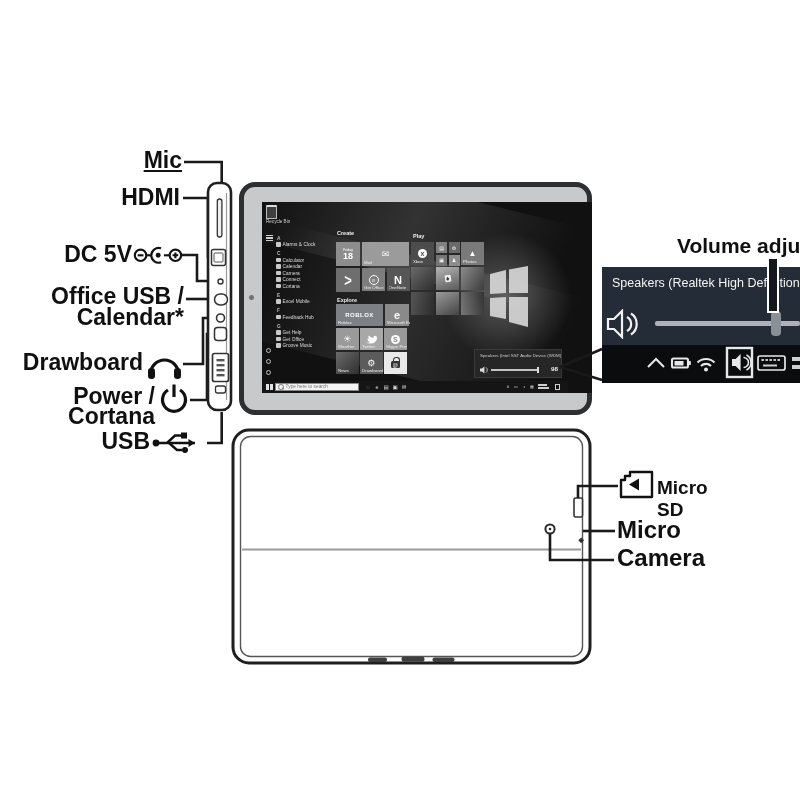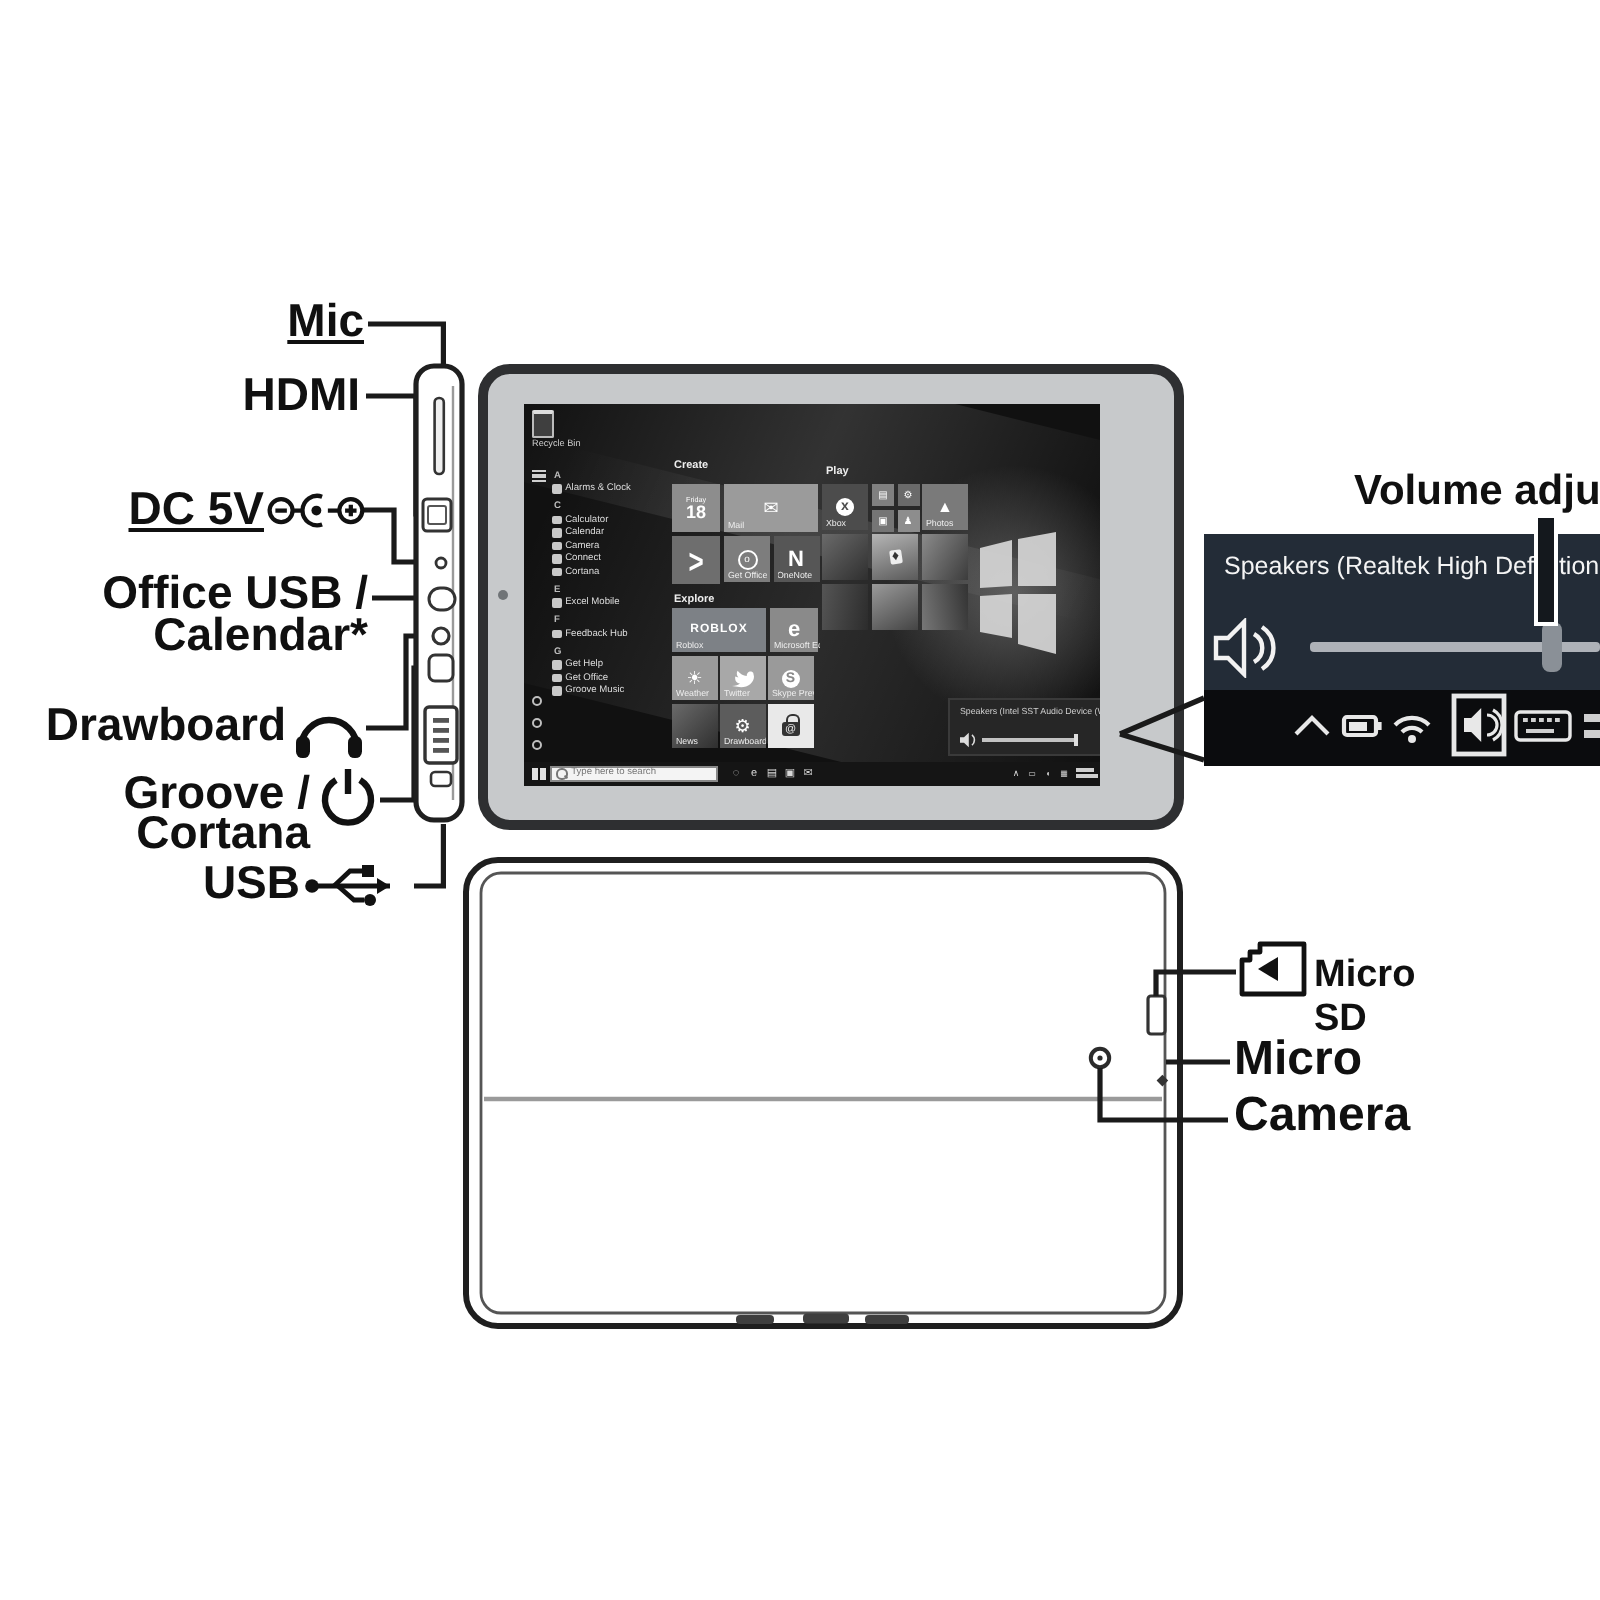--- a/index.html
+++ b/index.html
@@ -7,21 +7,21 @@
        font-family:"Liberation Sans",sans-serif;}
   .abs{position:absolute;}
   
   .callout{position:absolute;font-weight:bold;color:#101010;font-size:23px;line-height:22px;
            text-align:right;letter-spacing:0;}
   .callout.sm{font-size:19px;}
   
   #tablet-front{left:239px;top:182px;width:353px;height:233px;border:5px solid #2e2f31;
     border-radius:16px;background:#c7c9cb;box-sizing:border-box;}
   #front-cam{left:249px;top:295px;width:5px;height:5px;border-radius:50%;background:#707477;}
-  #screen{left:262px;top:202px;width:288px;height:191px;background:#111;overflow:hidden;}
+  #screen{left:262px;top:202px;width:330px;height:191px;background:#111;overflow:hidden;}
   .beam{position:absolute;left:-40px;top:-10px;width:420px;height:90px;
         background:linear-gradient(100deg,rgba(255,255,255,0) 10%,rgba(255,255,255,.14) 45%,rgba(255,255,255,0) 80%);
         transform:rotate(14deg);}
   .beam.b2{top:60px;height:120px;opacity:.8;}
   #wallglow{position:absolute;left:180px;top:30px;width:130px;height:130px;border-radius:50%;
         background:radial-gradient(circle,rgba(200,200,200,.35),rgba(0,0,0,0) 70%);}
   
   #recycle{left:4px;top:3px;width:30px;color:#ccc;font-size:4.6px;text-align:left;}
   #recycle .bin{width:9px;height:11px;border:1px solid #bbb;border-top:2px solid #ddd;
         background:rgba(190,190,190,.25);border-radius:1px;}
@@ -61,25 +61,25 @@
   #vpopup .dev{position:absolute;left:10px;top:9px;font-size:12.5px;color:#f4f4f4;white-space:nowrap;}
   #vpopup .trk{position:absolute;left:53px;top:54px;width:145px;height:5px;background:#aeb2b8;border-radius:2px;}
   #vpopup .hndl{position:absolute;left:169px;top:44px;width:10px;height:25px;background:#8a9097;border-radius:4px;}
   #vtray{left:602px;top:345px;width:198px;height:38px;background:#0b0c0e;overflow:hidden;}
 </style>
 </head>
 <body>
 
 <div class="callout" style="left:60px;top:149px;width:122px;text-decoration:underline;">Mic</div>
 <div class="callout" style="left:60px;top:186px;width:120px;">HDMI</div>
-<div class="callout" style="left:20px;top:243px;width:112px;text-decoration:underline;">DC 5V</div>
+<div class="callout" style="left:20px;top:243px;width:112px;">DC 5V</div>
 <div class="callout" style="left:40px;top:285px;width:144px;">Office USB /</div>
 <div class="callout" style="left:40px;top:306px;width:144px;">Calendar*</div>
 <div class="callout" style="left:0px;top:351px;width:143px;">Drawboard</div>
-<div class="callout" style="left:20px;top:385px;width:135px;">Groove /</div>
+<div class="callout" style="left:20px;top:385px;width:135px;">Power /</div>
 <div class="callout" style="left:20px;top:405px;width:135px;">Cortana</div>
 <div class="callout" style="left:20px;top:430px;width:130px;">USB</div>
 
 <div class="callout sm" style="left:657px;top:477px;width:70px;text-align:left;">Micro SD</div>
 <div class="callout" style="left:617px;top:519px;width:120px;text-align:left;font-size:24px;">Micro</div>
 <div class="callout" style="left:617px;top:547px;width:130px;text-align:left;font-size:24px;">Camera</div>
 <div class="callout" style="left:677px;top:235px;width:160px;text-align:left;font-size:21px;white-space:nowrap;">Volume adjust</div>
 
 <div id="tablet-front" class="abs"></div>
 <div id="front-cam" class="abs"></div>

